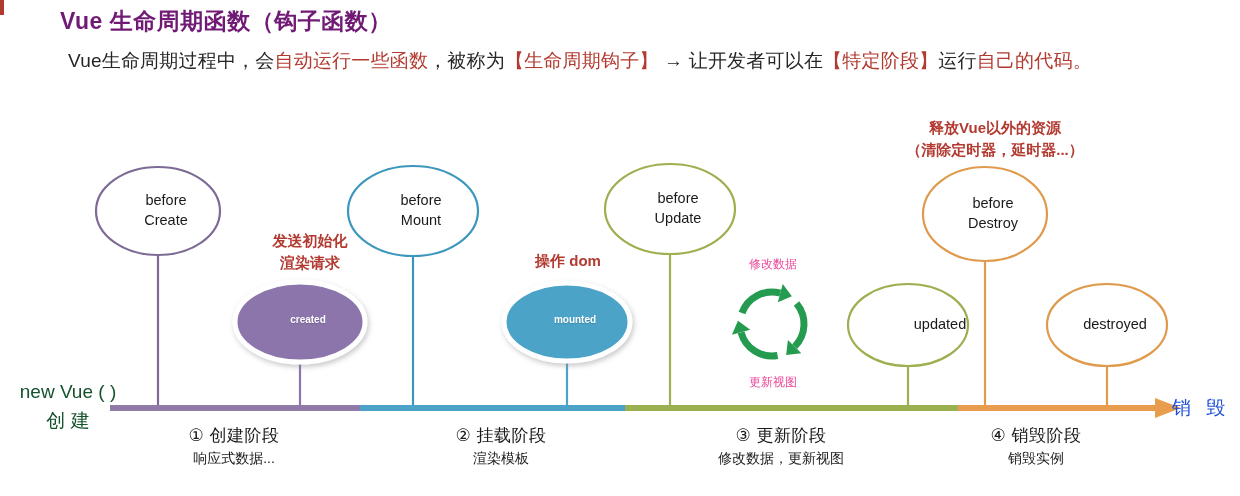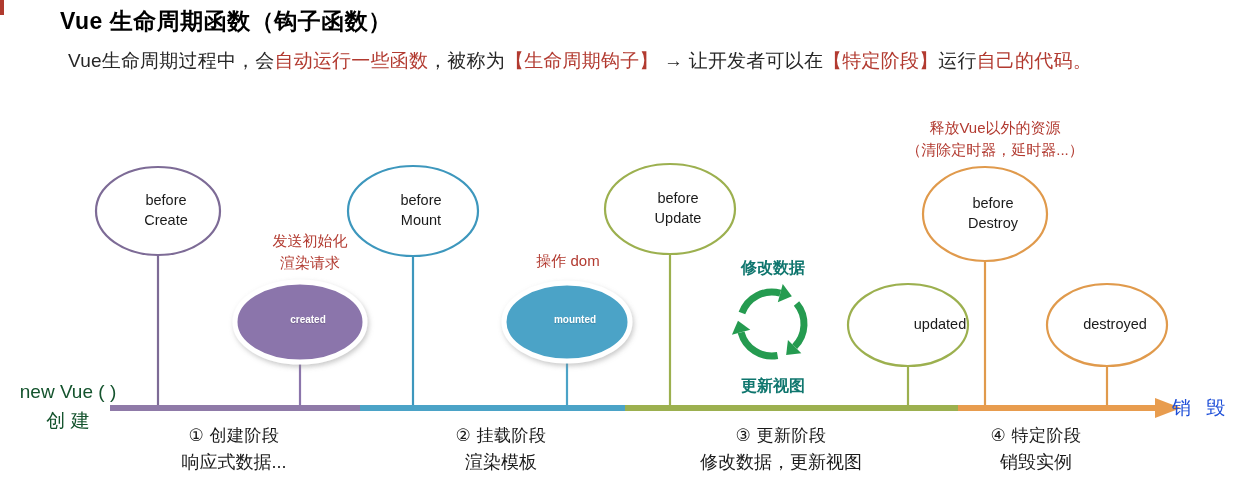--- a/index.html
+++ b/index.html
@@ -9,21 +9,21 @@
     font-family:"Liberation Sans","DejaVu Sans",sans-serif;
     overflow:hidden;
     position:relative;
   }
   #root{position:relative;width:1240px;height:496px;}
 
   .edge-mark{position:absolute;left:0;top:0;width:4px;height:15px;background:#b03a2e;}
 
   .title{
     position:absolute;left:60px;top:6px;
-    font-size:23px;font-weight:bold;color:#000000;
+    font-size:23px;font-weight:bold;color:#701a75;
     letter-spacing:.5px;white-space:nowrap;
   }
   .subtitle{
     position:absolute;left:68px;top:48px;
     font-size:19px;color:#262626;white-space:nowrap;
     letter-spacing:.2px;
   }
   .subtitle .hl{color:#b23a30;}
 
   
@@ -32,38 +32,38 @@
   .node-label{
     position:absolute;text-align:center;
     font-size:14.5px;color:#1a1a1a;line-height:1.35;
     pointer-events:none;white-space:pre-line;margin-left:8px;
   }
   .node-label.filled{color:#ffffff;font-weight:bold;font-size:10px;
     text-shadow:0 1px 1px rgba(0,0,0,.18);}
 
   .annot{
     position:absolute;text-align:center;
-    font-size:15px;color:#b23a30;line-height:1.45;font-weight:normal;
+    font-size:15px;color:#b23a30;line-height:1.45;font-weight:bold;
     white-space:pre-line;
   }
-  .annot.dark{color:#0f766e;font-weight:bold;font-size:16px;}
+  .annot.dark{color:#ec4899;font-weight:normal;font-size:12px;}
 
   .axis-left{
     position:absolute;font-size:19px;color:#14532d;line-height:1.5;
     text-align:center;white-space:pre-line;
   }
   .axis-end{
     position:absolute;font-size:19px;color:#1d4ed8;white-space:nowrap;
     letter-spacing:5px;
   }
   .phase{
     position:absolute;text-align:center;white-space:pre-line;
   }
   .phase .ph-main{font-size:17px;color:#1a1a1a;letter-spacing:.5px;display:block;}
-  .phase .ph-sub{font-size:18px;color:#1a1a1a;display:block;margin-top:3px;}
+  .phase .ph-sub{font-size:14px;color:#1a1a1a;display:block;margin-top:3px;}
 </style>
 </head>
 <body>
 
 <div id="root">
 
   <div class="edge-mark"></div>
 
   <div class="title">Vue 生命周期函数（钩子函数）</div>
 
@@ -137,16 +137,16 @@
     </div>
 
   <div class="axis-left" style="left:8px;top:378px;width:120px;">new Vue ( )
 创 建</div>
   <div class="axis-end" style="left:1172px;top:395px;">销 毁</div>
 
   <div id="phases">
       <div class="phase" style="left: 119px; top: 424px; width: 230px;"><span class="ph-main">① 创建阶段</span><span class="ph-sub">响应式数据...</span></div>
       <div class="phase" style="left: 386px; top: 424px; width: 230px;"><span class="ph-main">② 挂载阶段</span><span class="ph-sub">渲染模板</span></div>
       <div class="phase" style="left: 666px; top: 424px; width: 230px;"><span class="ph-main">③ 更新阶段</span><span class="ph-sub">修改数据，更新视图</span></div>
-      <div class="phase" style="left: 921px; top: 424px; width: 230px;"><span class="ph-main">④ 特定阶段</span><span class="ph-sub">销毁实例</span></div>
+      <div class="phase" style="left: 921px; top: 424px; width: 230px;"><span class="ph-main">④ 销毁阶段</span><span class="ph-sub">销毁实例</span></div>
     </div>
 
 </div>
 
 </body></html>

